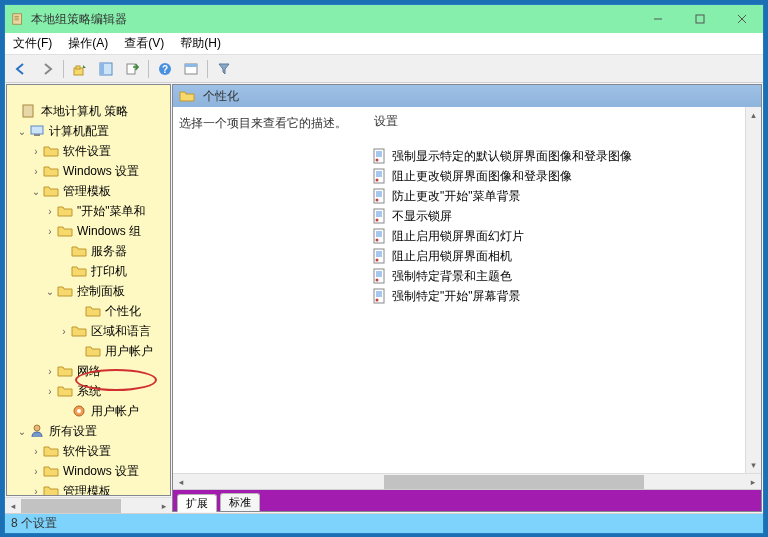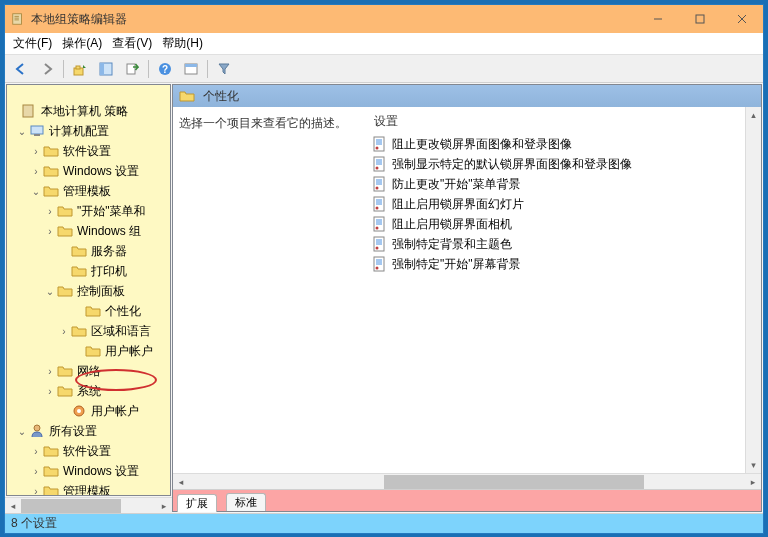--- a/index.html
+++ b/index.html
@@ -1,43 +1,43 @@
 <!DOCTYPE html>
 <html><head>
 <meta charset="utf-8">
 <style>
   * { box-sizing: border-box; font-family: "Microsoft YaHei", "Segoe UI", sans-serif; }
   body { margin: 0; background: #1a6fb5; display: flex; justify-content: center; align-items: flex-start; padding: 4px 0 0 0; }
   .window { width: 760px; height: 530px; background: #f5f5f5; border: 1px solid #247ac0; display: flex; flex-direction: column; font-size: 12px; }
-  .titlebar { height: 28px; background: #fdba74; display: flex; align-items: center; padding-left: 6px; }
+  .titlebar { height: 28px; background: #86efac; display: flex; align-items: center; padding-left: 6px; }
   .titlebar .icon { width: 14px; height: 14px; margin-right: 6px; }
   .titlebar .title { color: #333; flex: 1; }
   .wbtn { width: 42px; height: 28px; display: flex; align-items: center; justify-content: center; color: #555; }
-  .menubar { height: 22px; background: #fff; display: flex; align-items: center; padding-left: 8px; gap: 10px; border-bottom: 1px solid #e0e0e0; }
+  .menubar { height: 22px; background: #fff; display: flex; align-items: center; padding-left: 8px; gap: 16px; border-bottom: 1px solid #e0e0e0; }
   .menubar span { color: #000; }
   .toolbar { height: 28px; background: #f0f0f0; display: flex; align-items: center; padding-left: 4px; gap: 2px; border-bottom: 1px solid #d0d0d0; }
   .tbtn { width: 24px; height: 22px; display: flex; align-items: center; justify-content: center; border: 1px solid transparent; }
   .sep { width: 1px; height: 18px; background: #c0c0c0; margin: 0 2px; }
   .body { flex: 1; display: flex; min-height: 0; }
   .tree { width: 165px; background: #fef9c3; border: 1px solid #828790; margin: 1px; overflow: auto; padding: 16px 0; }
   .node { display: flex; align-items: center; height: 20px; white-space: nowrap; cursor: default; }
   .tw { width: 14px; display: flex; justify-content: center; color: #666; font-size: 10px; }
   .fic { width: 16px; height: 16px; margin-right: 2px; flex-shrink: 0; }
   .node .lbl { padding: 0 2px; }
   .node.sel .lbl { position: relative; }
   .circle { position: absolute; border: 2px solid #d03030; border-radius: 50%; width: 82px; height: 22px; left: 68px; top: 284px; pointer-events: none; }
   .right { flex: 1; display: flex; flex-direction: column; border: 1px solid #828790; margin: 1px 1px 1px 0; background: #fff; }
   .rhead { height: 22px; background: linear-gradient(#9dc0e6, #8fb4db); display: flex; align-items: center; padding-left: 6px; gap: 6px; color: #333; }
   .rbody { flex: 1; display: flex; min-height: 0; }
   .rleft { width: 195px; padding: 8px 6px; color: #333; }
   .rright { flex: 1; padding: 6px 4px; overflow: auto; }
-  .colhdr { color: #333; margin-bottom: 4px; padding-left: 2px; }
+  .colhdr { color: #333; margin-bottom: 16px; padding-left: 2px; }
   .setting { display: flex; align-items: center; height: 20px; gap: 4px; }
   .setting .pic { width: 16px; height: 16px; flex-shrink: 0; }
-  .tabs { height: 22px; display: flex; align-items: flex-end; padding-left: 4px; background: #fca5a5; border-top: 1px solid #d0d0d0; gap: 10px; }
+  .tabs { height: 22px; display: flex; align-items: flex-end; padding-left: 4px; background: #a21caf; border-top: 1px solid #d0d0d0; gap: 4px; }
   .tab { border: 1px solid #b5b5b5; border-bottom: none; border-radius: 3px 3px 0 0; padding: 1px 8px; background: #f5f5f5; font-size: 11px; margin-right: -1px; }
   .tab.active { background: #fff; position: relative; top: 1px; }
   .rscroll { width: 16px; background: #f0f0f0; border-left: 1px solid #dcdcdc; display: flex; flex-direction: column; justify-content: space-between; align-items: center; }
   .rscroll .arr { height: 16px; display: flex; align-items: center; justify-content: center; color: #666; font-size: 9px; width: 100%; }
   .hscroll { height: 16px; background: #f0f0f0; border-top: 1px solid #dcdcdc; display: flex; align-items: center; }
   .hscroll .arr { width: 16px; display: flex; align-items: center; justify-content: center; color: #666; font-size: 9px; height: 100%; }
   .hscroll .thumb { height: 14px; background: #c2c2c2; }
   .status { height: 20px; background: #7dd3fc; border-top: 1px solid #d0d0d0; display: flex; align-items: center; padding-left: 6px; color: #333; }
   .treewrap { position: relative; display: flex; flex-direction: column; }
   .treecontainer { display: flex; flex: 1; min-height: 0; }
@@ -304,41 +304,51 @@
           <div class="colhdr">设置</div>
           <div id="settings-container">
               <div class="setting">
                 <svg class="pic" viewBox="0 0 16 16">
                   <rect x="2" y="1" width="10" height="14" fill="#fff" stroke="#888"></rect>
                   <line x1="4" y1="4" x2="10" y2="4" stroke="#4a90e0"></line>
                   <line x1="4" y1="6" x2="10" y2="6" stroke="#4a90e0"></line>
                   <line x1="4" y1="8" x2="10" y2="8" stroke="#4a90e0"></line>
                   <circle cx="5" cy="12" r="1.5" fill="#c04040"></circle>
                 </svg>
+                <span>强制显示特定的默认锁屏界面图像和登录图像</span>
+              </div>
+              <div class="setting">
+                <svg class="pic" viewBox="0 0 16 16">
+                  <rect x="2" y="1" width="10" height="14" fill="#fff" stroke="#888"></rect>
+                  <line x1="4" y1="4" x2="10" y2="4" stroke="#4a90e0"></line>
+                  <line x1="4" y1="6" x2="10" y2="6" stroke="#4a90e0"></line>
+                  <line x1="4" y1="8" x2="10" y2="8" stroke="#4a90e0"></line>
+                  <circle cx="5" cy="12" r="1.5" fill="#c04040"></circle>
+                </svg>
                 <span>阻止更改锁屏界面图像和登录图像</span>
               </div>
               <div class="setting">
                 <svg class="pic" viewBox="0 0 16 16">
                   <rect x="2" y="1" width="10" height="14" fill="#fff" stroke="#888"></rect>
                   <line x1="4" y1="4" x2="10" y2="4" stroke="#4a90e0"></line>
                   <line x1="4" y1="6" x2="10" y2="6" stroke="#4a90e0"></line>
                   <line x1="4" y1="8" x2="10" y2="8" stroke="#4a90e0"></line>
                   <circle cx="5" cy="12" r="1.5" fill="#c04040"></circle>
                 </svg>
-                <span>强制显示特定的默认锁屏界面图像和登录图像</span>
-              </div>
-              <div class="setting">
-                <svg class="pic" viewBox="0 0 16 16">
-                  <rect x="2" y="1" width="10" height="14" fill="#fff" stroke="#888"></rect>
-                  <line x1="4" y1="4" x2="10" y2="4" stroke="#4a90e0"></line>
-                  <line x1="4" y1="6" x2="10" y2="6" stroke="#4a90e0"></line>
-                  <line x1="4" y1="8" x2="10" y2="8" stroke="#4a90e0"></line>
-                  <circle cx="5" cy="12" r="1.5" fill="#c04040"></circle>
-                </svg>
                 <span>防止更改"开始"菜单背景</span>
+              </div>
+              <div class="setting">
+                <svg class="pic" viewBox="0 0 16 16">
+                  <rect x="2" y="1" width="10" height="14" fill="#fff" stroke="#888"></rect>
+                  <line x1="4" y1="4" x2="10" y2="4" stroke="#4a90e0"></line>
+                  <line x1="4" y1="6" x2="10" y2="6" stroke="#4a90e0"></line>
+                  <line x1="4" y1="8" x2="10" y2="8" stroke="#4a90e0"></line>
+                  <circle cx="5" cy="12" r="1.5" fill="#c04040"></circle>
+                </svg>
+                <span>不显示锁屏</span>
               </div>
               <div class="setting">
                 <svg class="pic" viewBox="0 0 16 16">
                   <rect x="2" y="1" width="10" height="14" fill="#fff" stroke="#888"></rect>
                   <line x1="4" y1="4" x2="10" y2="4" stroke="#4a90e0"></line>
                   <line x1="4" y1="6" x2="10" y2="6" stroke="#4a90e0"></line>
                   <line x1="4" y1="8" x2="10" y2="8" stroke="#4a90e0"></line>
                   <circle cx="5" cy="12" r="1.5" fill="#c04040"></circle>
                 </svg>
                 <span>阻止启用锁屏界面幻灯片</span>

